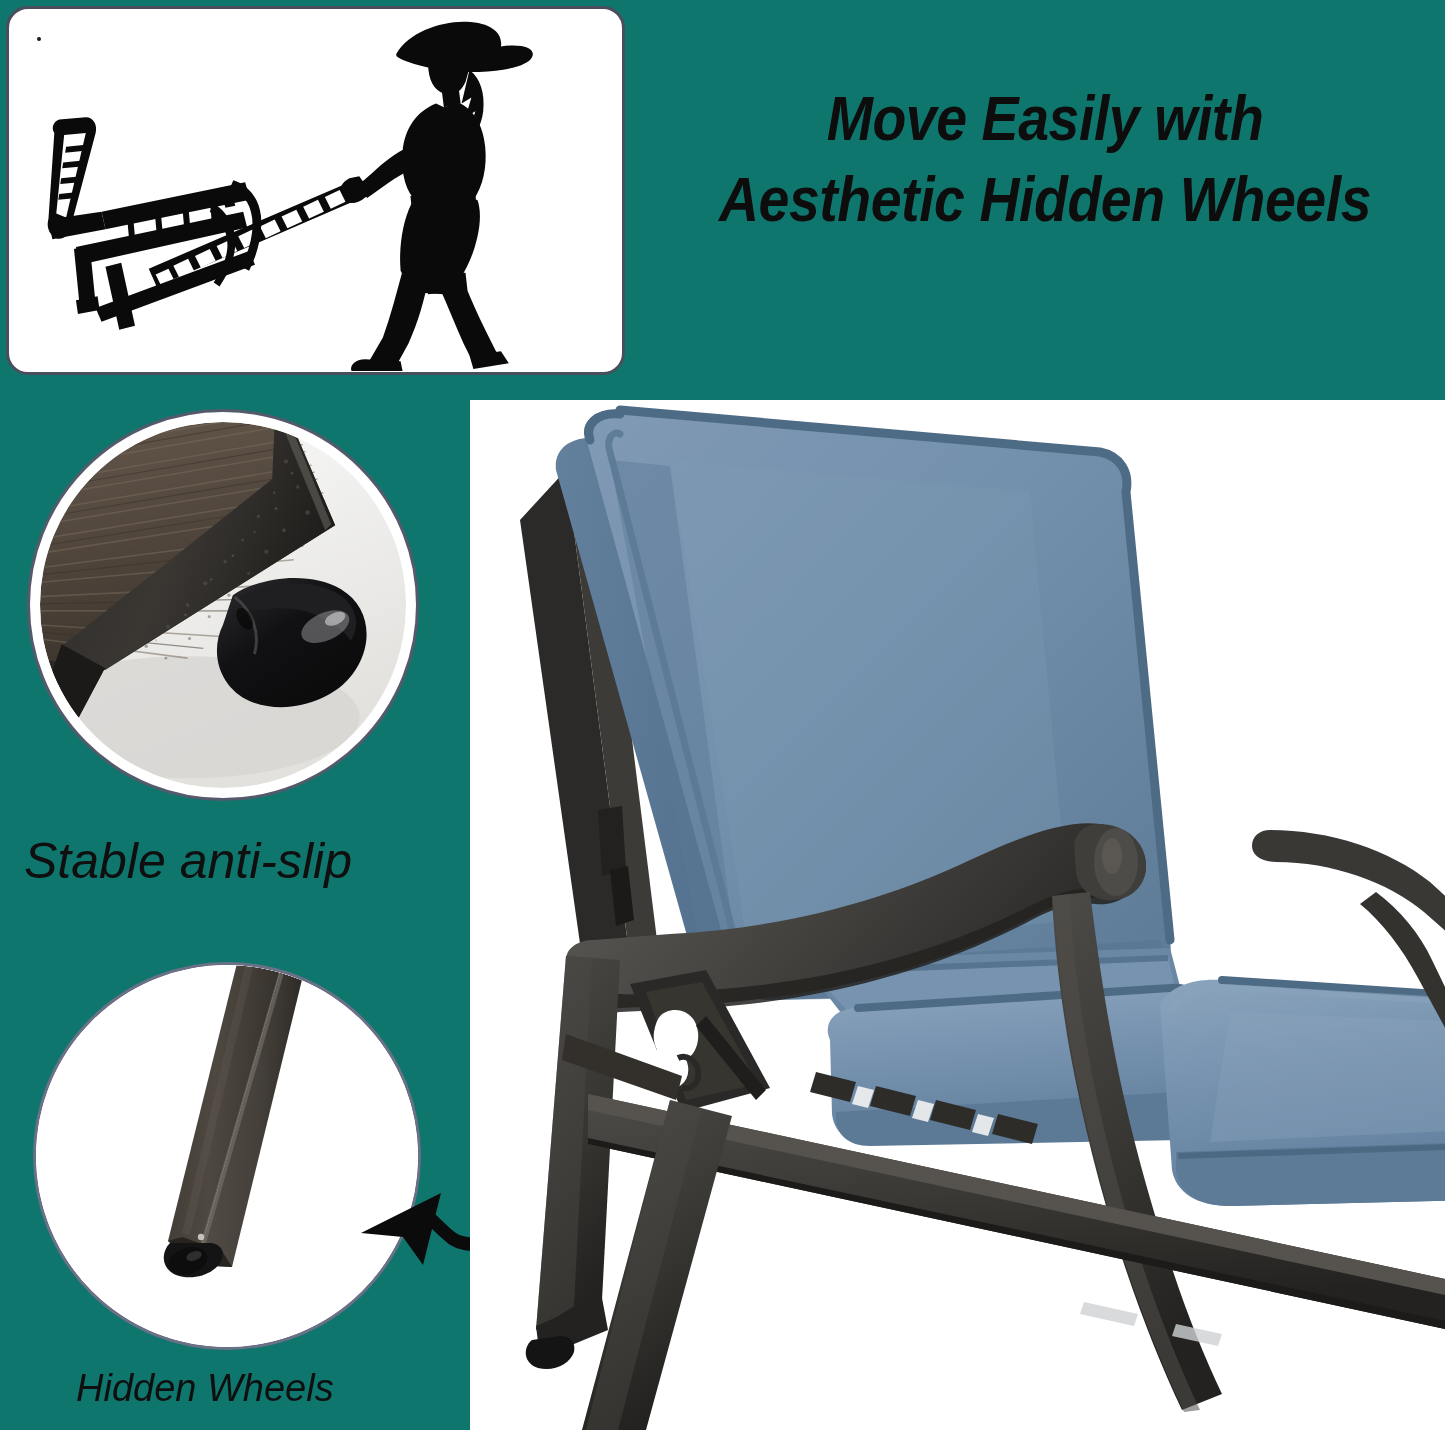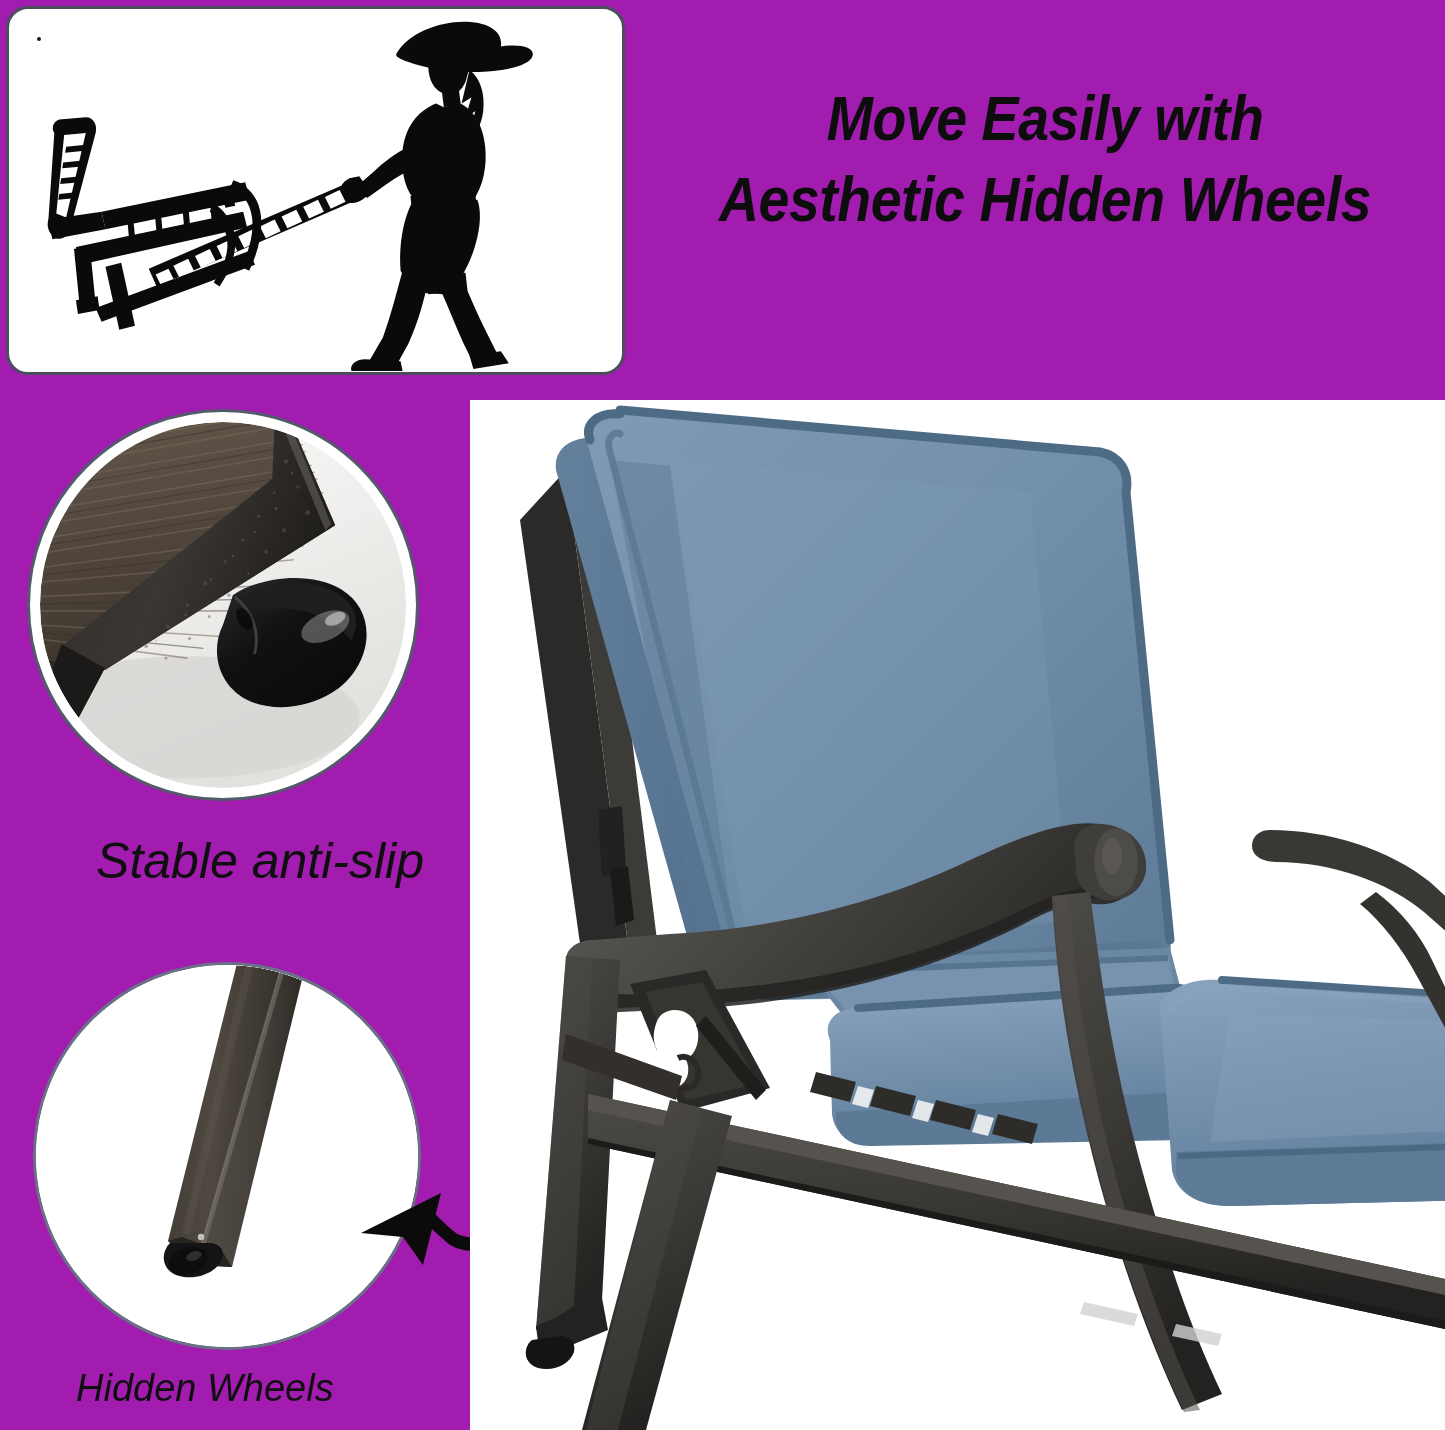--- a/index.html
+++ b/index.html
@@ -1,19 +1,19 @@
 <!DOCTYPE html>
 <html><head>
 <meta charset="utf-8">
 <style>
   html,body{margin:0;padding:0;background:#ffffff;}
   body{width:1445px;height:1430px;position:relative;overflow:hidden;
        font-family:"Liberation Sans","DejaVu Sans",sans-serif;color:#111;}
 
-  .stage{position:absolute;inset:0;background:#a21caf;}
+  .stage{position:absolute;inset:0;background:#0f766e;}
 
   
   .silhouette-panel{
     position:absolute;left:6px;top:6px;width:619px;height:369px;
     border:3px solid #4a4e5c;border-radius:22px;background:#fff;
     box-sizing:border-box;overflow:hidden;
   }
   .speck{position:absolute;left:28px;top:28px;width:4px;height:4px;background:#1a1a1a;border-radius:50%;}
   .sil-svg{position:absolute;left:0;top:0;width:100%;height:100%;}
 
@@ -41,21 +41,21 @@
   .callout-wheel{
     position:absolute;left:33px;top:962px;width:388px;height:388px;
     border-radius:50%;border:3px solid #6a7186;box-sizing:border-box;
     background:#fff;overflow:hidden;
   }
   .callout-wheel .inner{position:absolute;inset:0;border-radius:50%;overflow:hidden;background:#fff;}
 
   
   .cap{
     position:absolute;font-style:italic;font-weight:400;color:#0f0f0f;
-    line-height:1.18;text-align:right;
+    line-height:1.18;text-align:left;
   }
   .cap-footpad{left:24px;top:832px;width:400px;font-size:50px;}
   .cap-wheels{left:24px;top:1366px;width:400px;font-size:38px;text-align:left;padding-left:52px;box-sizing:border-box;}
 
   
   .arrow-wrap{position:absolute;left:345px;top:1175px;width:300px;height:170px;}
 
   
   .product{position:absolute;left:470px;top:400px;width:985px;height:1030px;}
   .product svg{display:block;width:100%;height:100%;}

